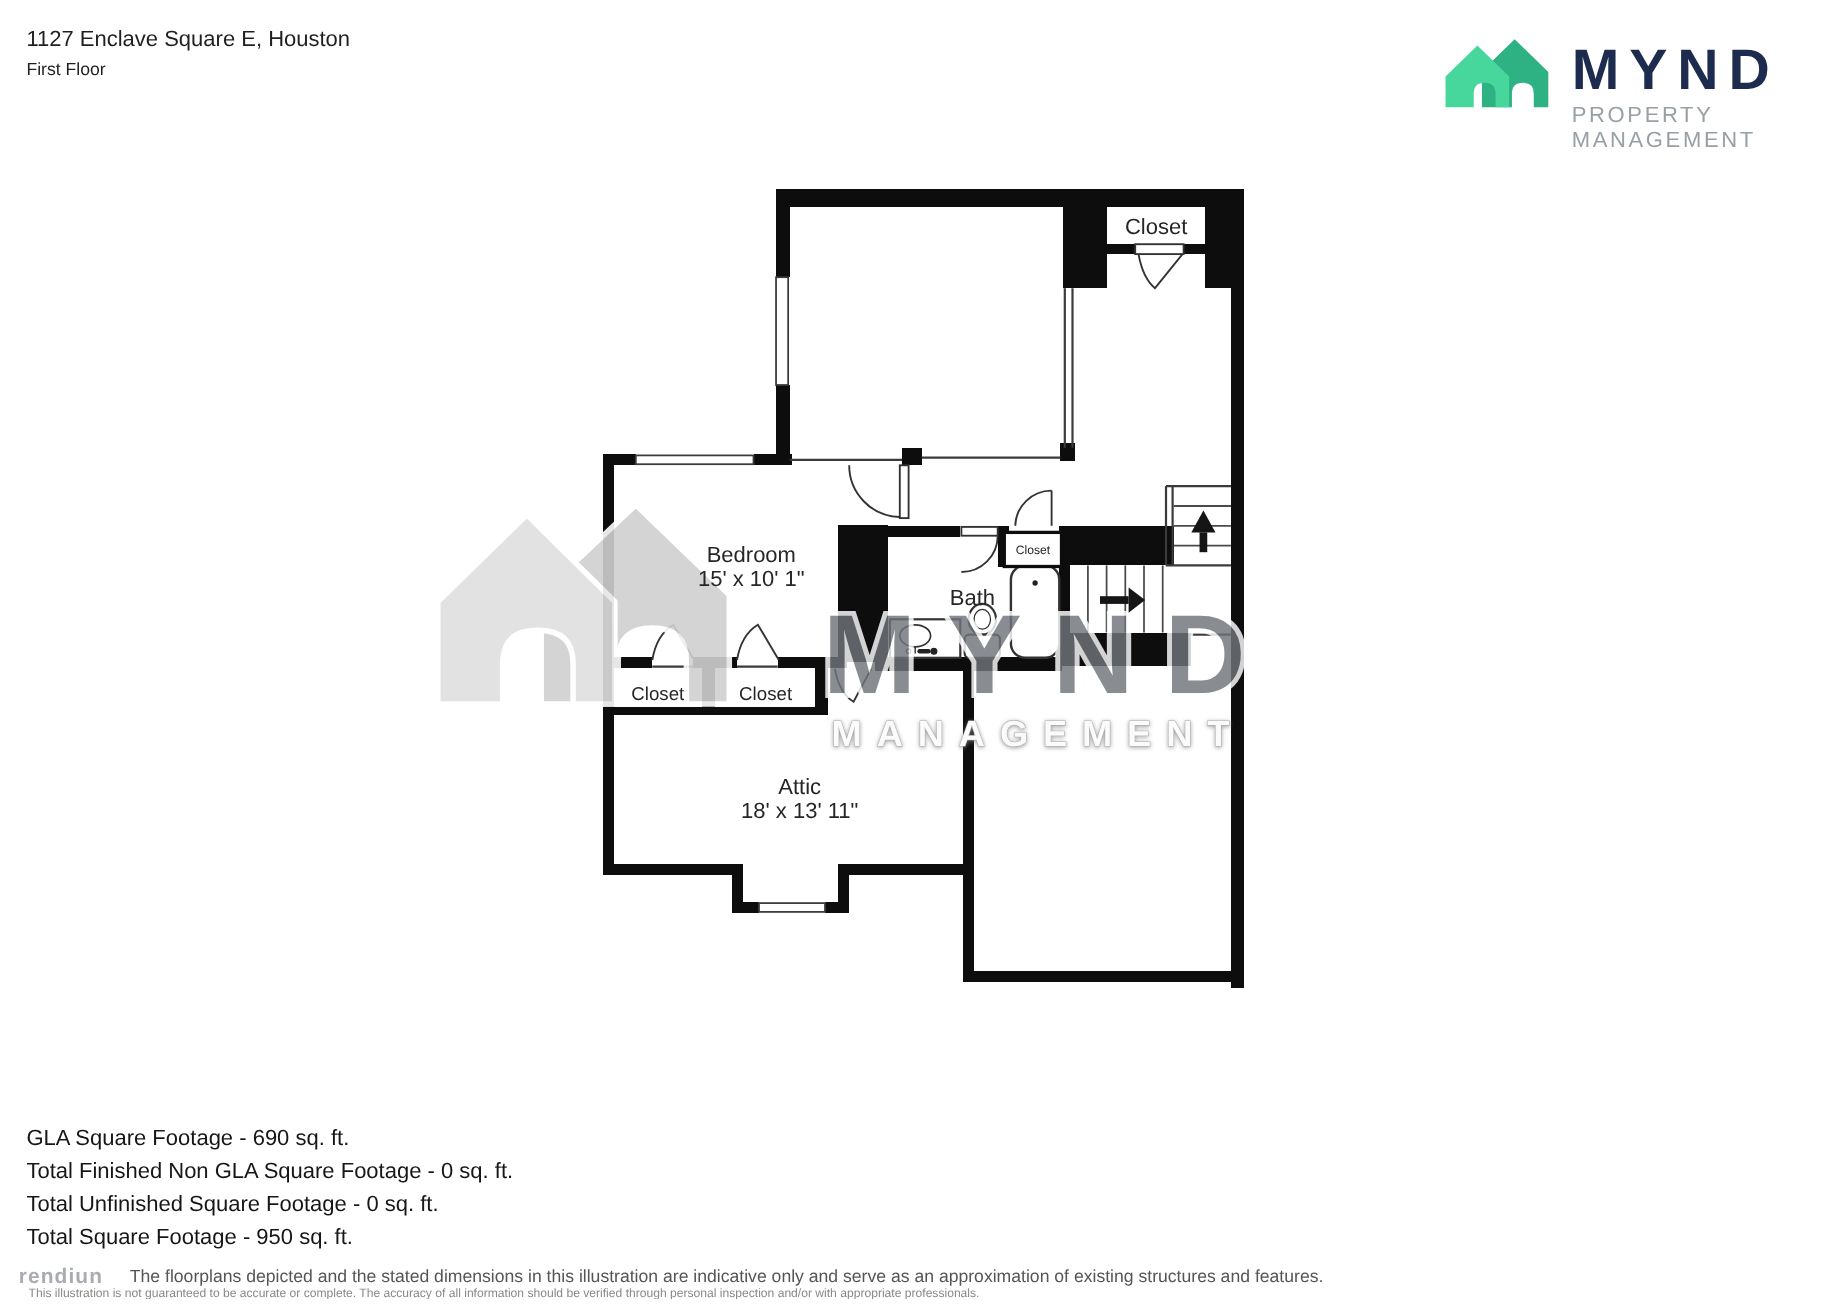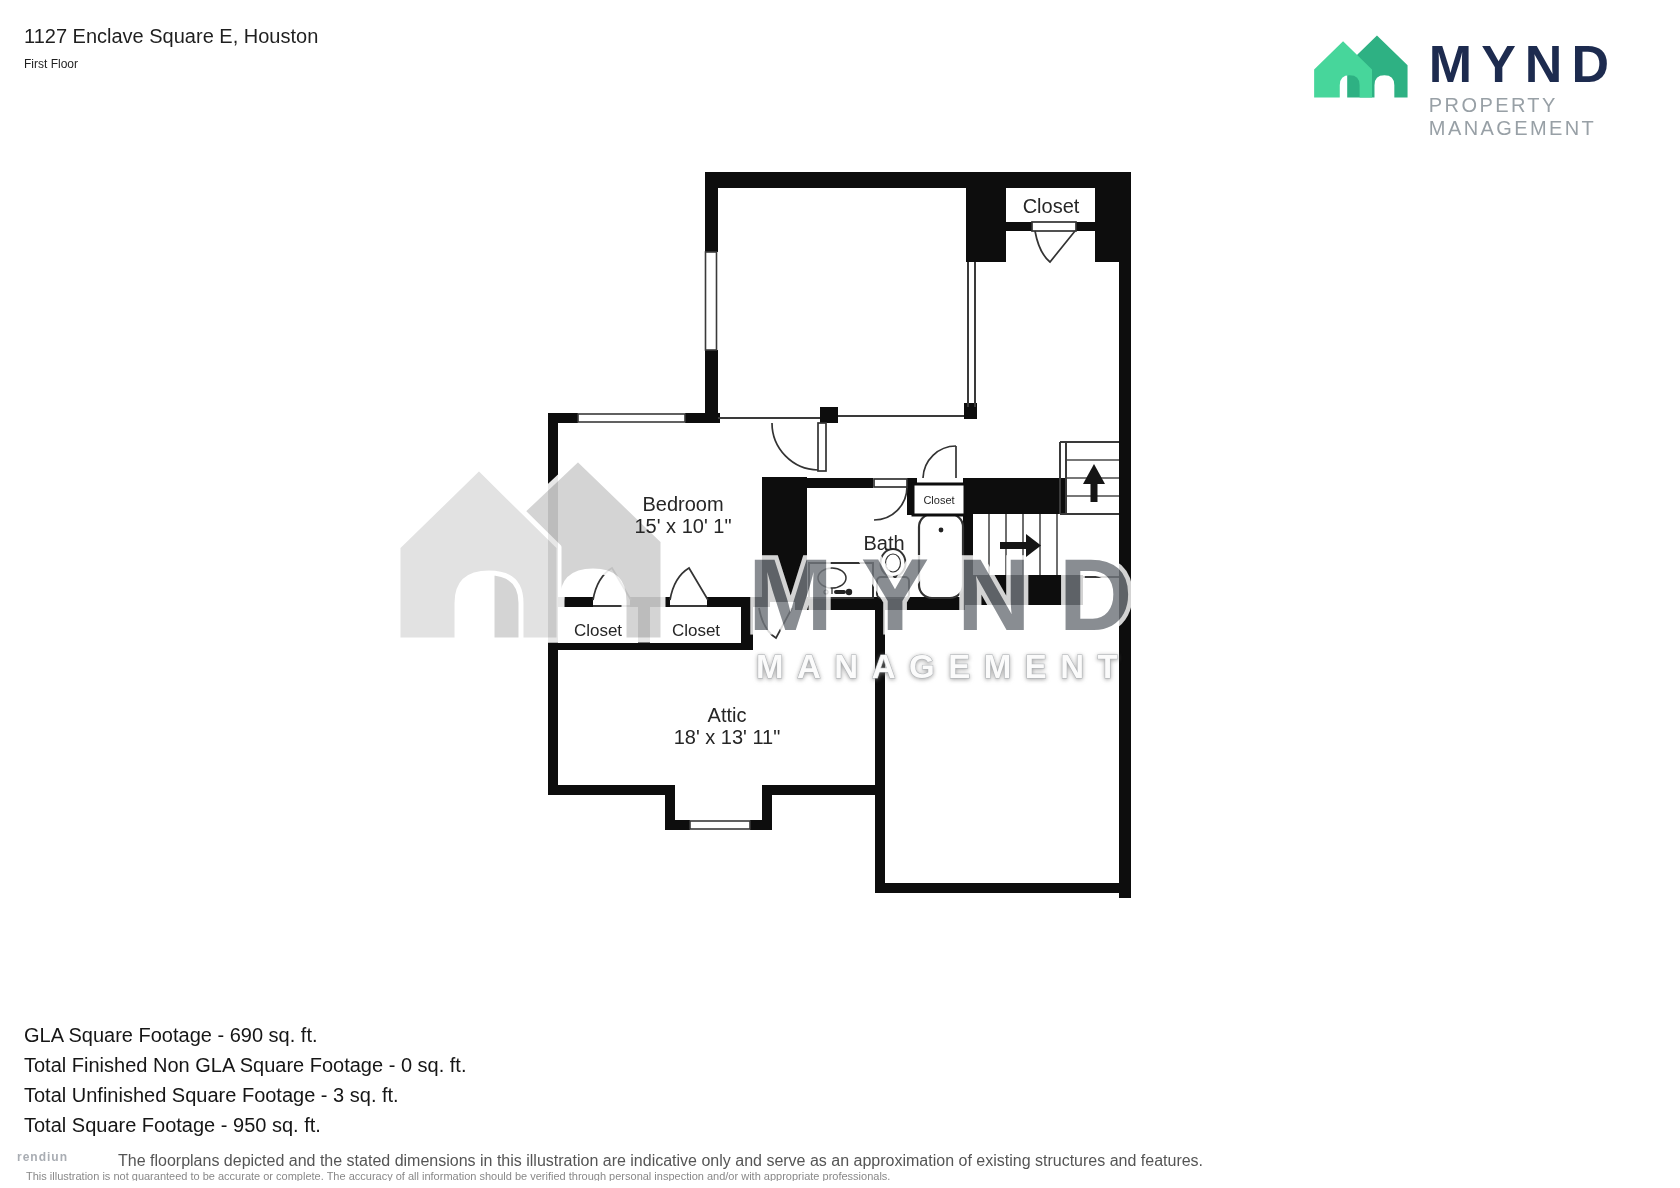--- a/index.html
+++ b/index.html
@@ -2,21 +2,21 @@
 <html><head>
 <meta charset="utf-8">
 <style>
   html,body { margin:0; padding:0; background:#fff; }
   .page {
     position:relative; width:1680px; height:1188px; background:#ffffff;
     overflow:hidden; font-family:"Liberation Sans", sans-serif;
   }
   .hdr { position:absolute; left:24px; top:22px; color:#1f1f1f; }
   .hdr .addr  { font-size:20px; line-height:28px; }
-  .hdr .floor { font-size:12px; line-height:28px; }
+  .hdr .floor { font-size:16px; line-height:28px; }
 
   .logo { position:absolute; left:1310px; top:26px; display:flex; align-items:flex-start; }
   .logo svg { display:block; }
   .logo-text { margin-left:18px; padding-top:14px; }
   .logo-word { font-size:52px; font-weight:bold; letter-spacing:9px; color:#1d2b4f; line-height:48px; }
   .logo-tag  { font-size:20px; letter-spacing:2.4px; color:#98a0a6; margin-top:6px; }
 
   svg.plan { position:absolute; left:0; top:0; width:1680px; height:1188px; }
 
   .walls rect { shape-rendering:crispEdges; }
@@ -29,21 +29,21 @@
   .lbl { fill:#262626; text-anchor:middle; }
   .wm-word { font-weight:bold; fill:#70757b; stroke:#ffffff; stroke-width:9px; paint-order:stroke; opacity:.82; }
   .wm-tag  { font-weight:bold; fill:#fbfbfb; stroke:#aeb2b6; stroke-width:1px; paint-order:stroke;
              filter:drop-shadow(0 1px 2px rgba(130,130,130,.75)); }
   .wm-house { opacity:.9; }
   .wm-house path { stroke:#ffffff; stroke-width:5; stroke-linejoin:round; }
 
   .summary { position:absolute; left:24px; top:1020px; color:#161616; }
   .summary div { font-size:20px; line-height:30px; }
 
-  .partial-logo { position:absolute; left:17px; top:1150px; font-size:12px; font-weight:bold;
+  .partial-logo { position:absolute; left:17px; top:1150px; font-size:19px; font-weight:bold;
                   color:#a9adb3; letter-spacing:1px; }
   .disc1 { position:absolute; left:90px; top:1152px; font-size:16px; color:#555; white-space:nowrap;margin-left:28px; }
   .disc2 { position:absolute; left:26px; top:1170px; font-size:11px; color:#6a6a6a; white-space:nowrap;
            height:11px; overflow:hidden; opacity:.8; }
 </style>
 </head>
 <body>
 
 <div class="page">
 
@@ -194,21 +194,21 @@
       <text class="lbl" x="598" y="636" font-size="17">Closet</text>
       <text class="lbl" x="696" y="636" font-size="17">Closet</text>
       <text class="lbl" x="727" y="722" font-size="20">Attic</text>
       <text class="lbl" x="727" y="744" font-size="20">18' x 13' 11"</text>
     </g>
   </svg>
 
   <div class="summary">
     <div>GLA Square Footage - 690 sq. ft.</div>
     <div>Total Finished Non GLA Square Footage - 0 sq. ft.</div>
-    <div>Total Unfinished Square Footage - 3 sq. ft.</div>
+    <div>Total Unfinished Square Footage - 0 sq. ft.</div>
     <div>Total Square Footage - 950 sq. ft.</div>
   </div>
 
   <div class="partial-logo">rendiun</div>
   <div class="disc1">The floorplans depicted and the stated dimensions in this illustration are indicative only and serve as an approximation of existing structures and features.</div>
   <div class="disc2">This illustration is not guaranteed to be accurate or complete. The accuracy of all information should be verified through personal inspection and/or with appropriate professionals.</div>
 
 </div>
 
 </body></html>

